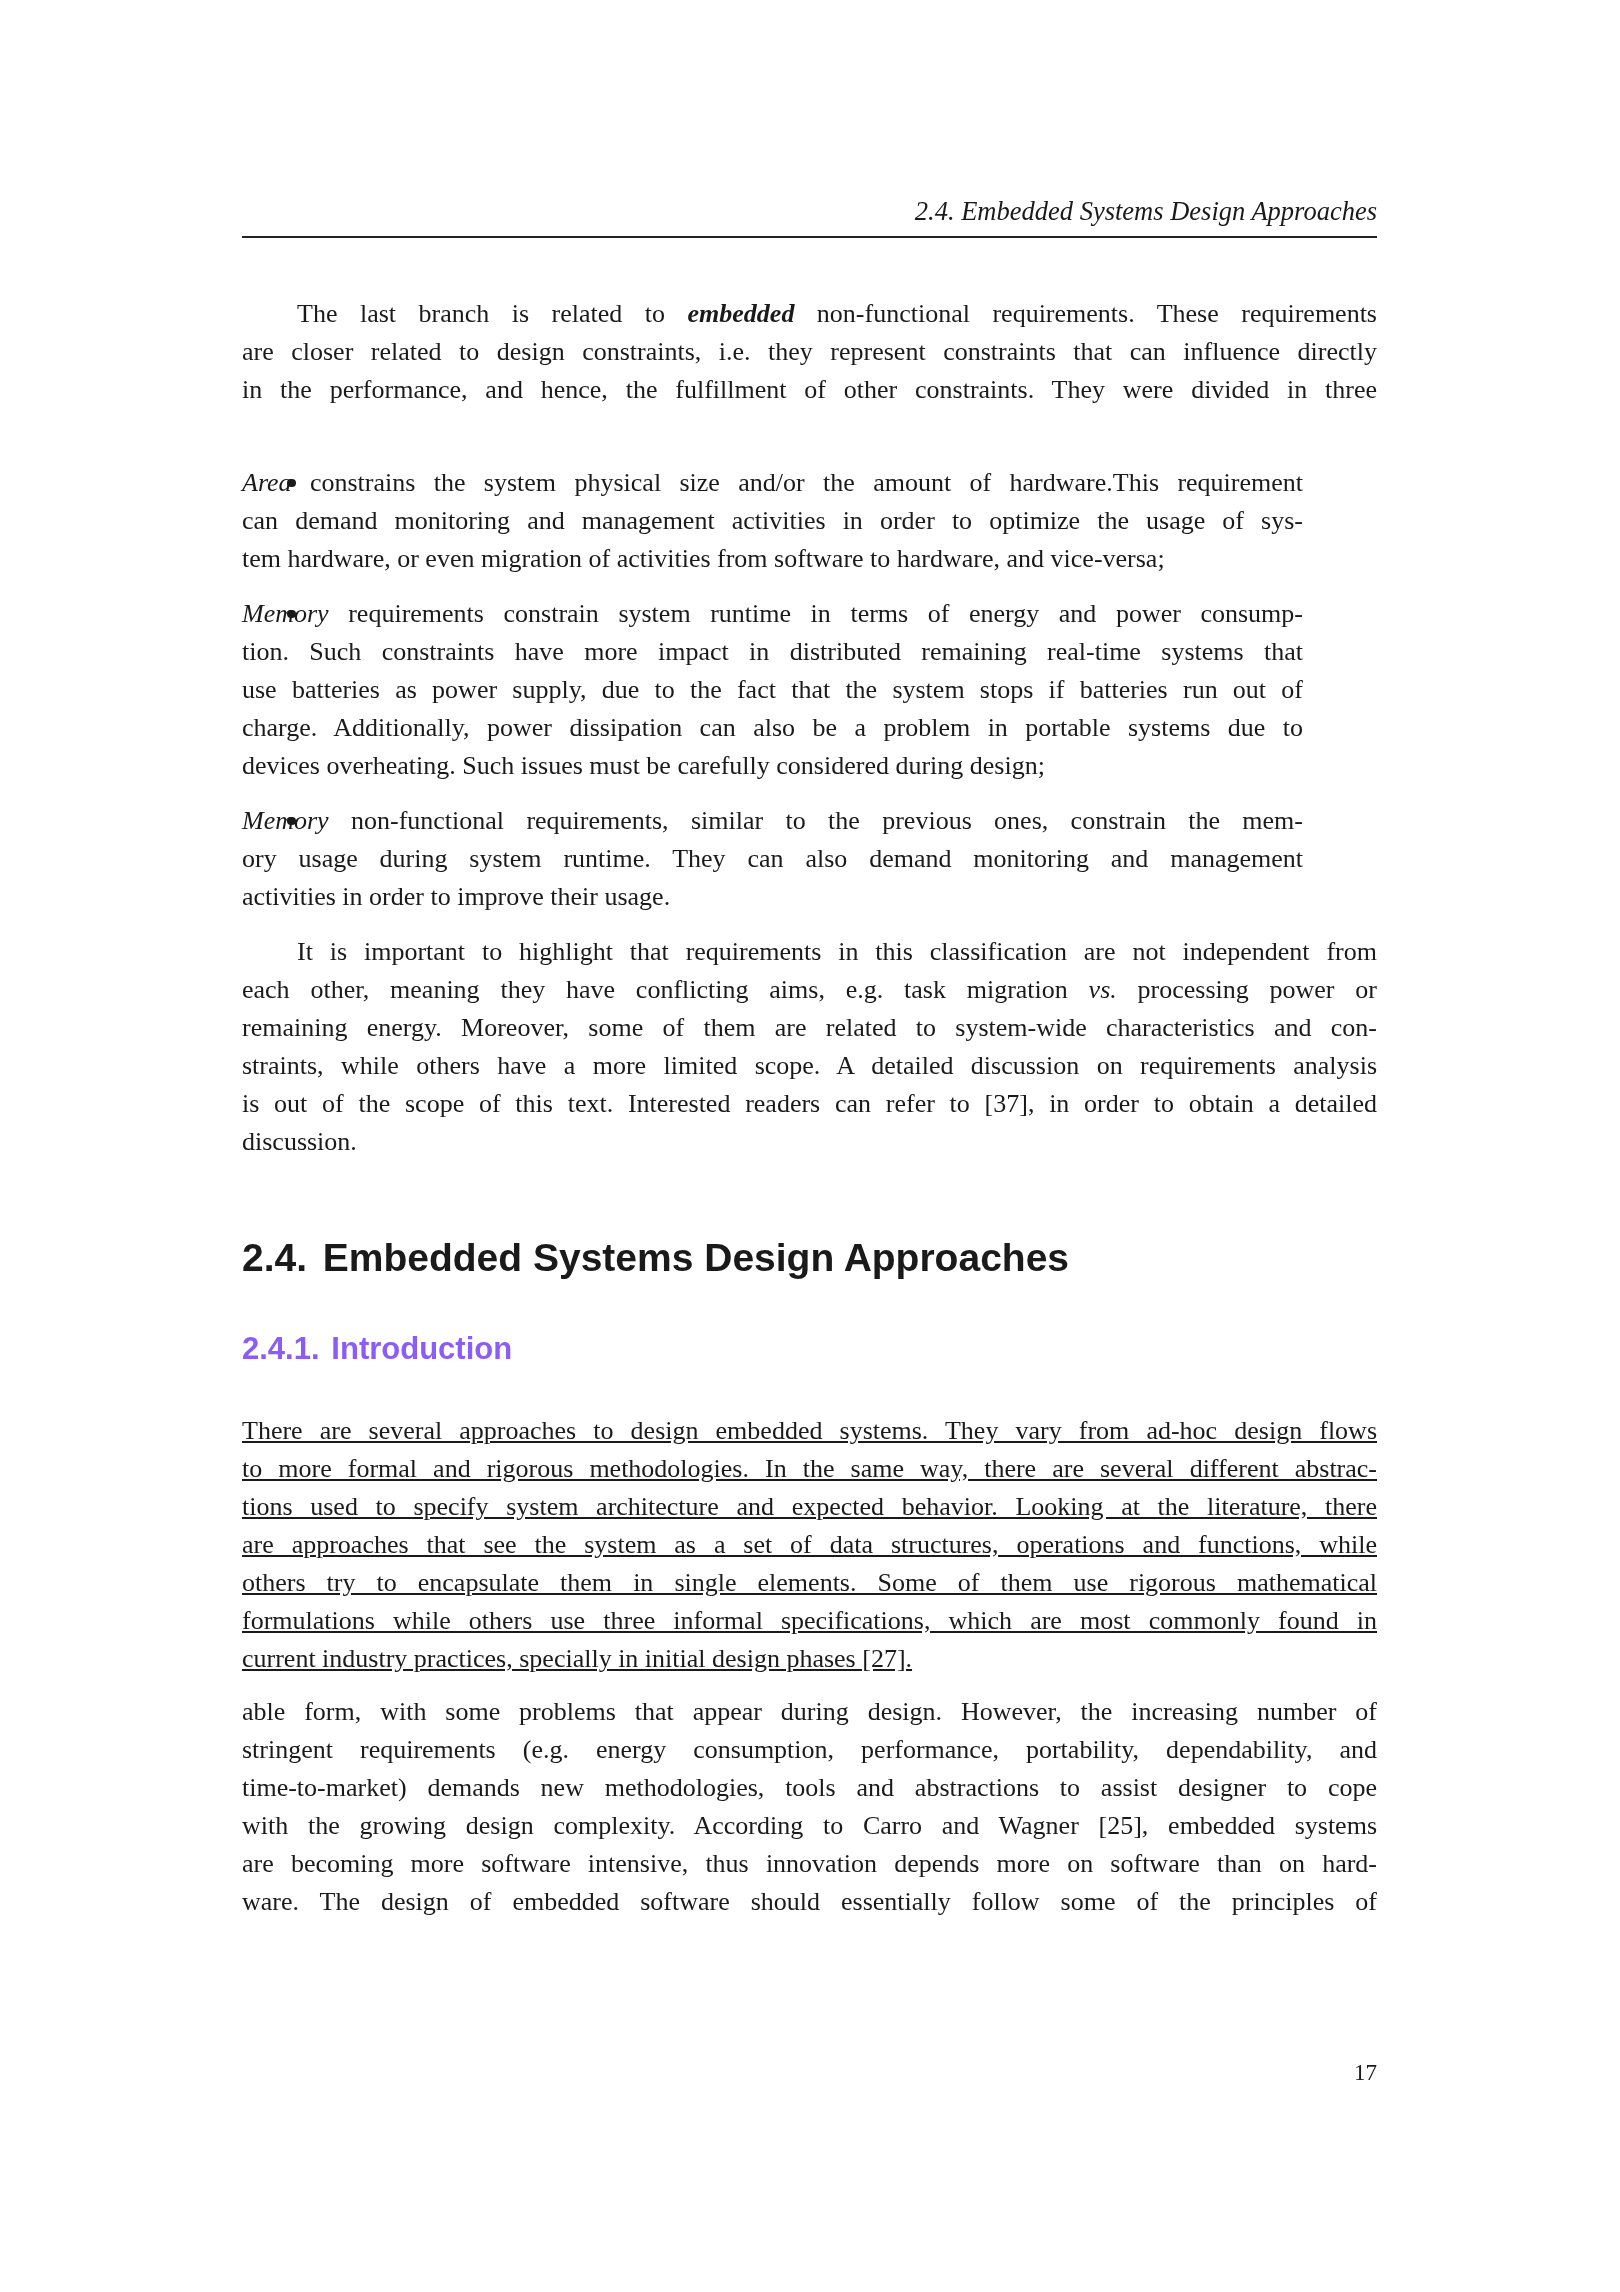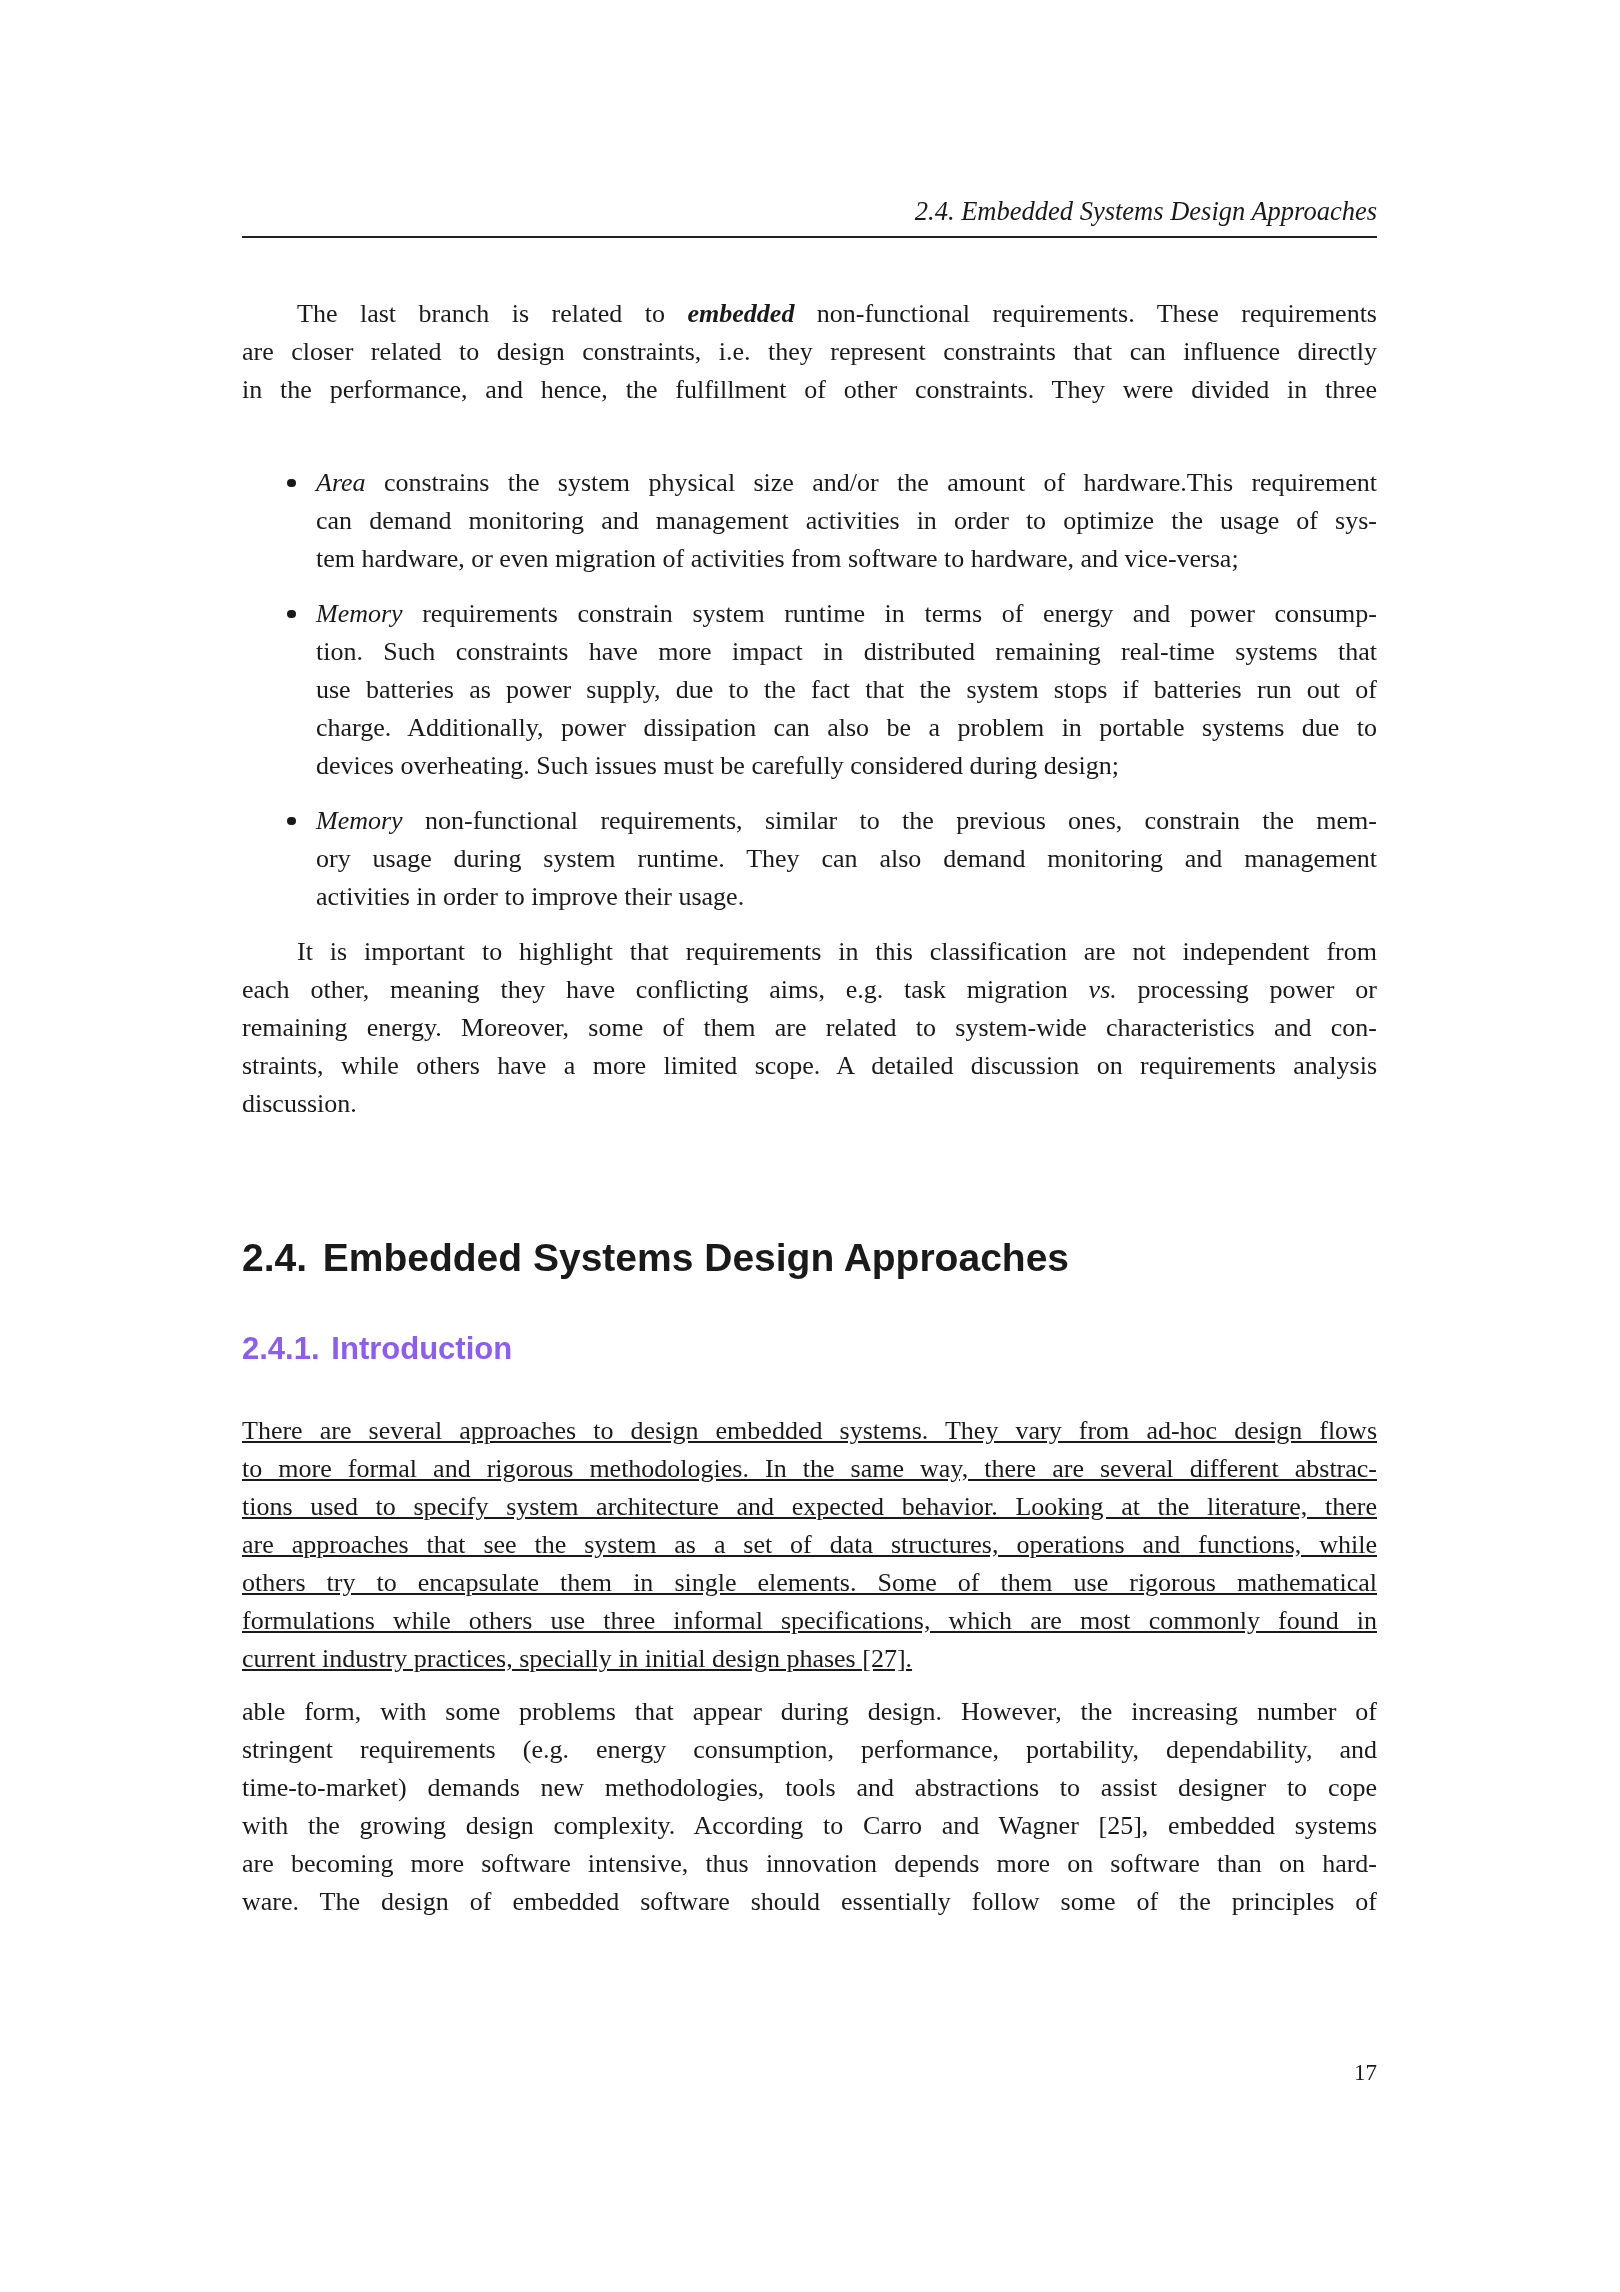--- a/index.html
+++ b/index.html
@@ -14,21 +14,21 @@
 
   .block { position: absolute; left: 242px; width: 1135px; font-size: 26px; }
   .line { display: block; height: 38px; line-height: 38px; white-space: nowrap;
           text-align: justify; text-align-last: justify; }
   .line.last { text-align-last: left; text-align: left; }
   .indent { padding-left: 55px; }
 
   .bullet-item { position: absolute; left: 242px; width: 1135px; font-size: 26px; }
   .bullet-item .dot { position: absolute; left: 45px; top: 14.7px; width: 8.8px; height: 8.8px;
     border-radius: 50%; background: #1a1a1a; }
-  .bullet-item .lines { margin-left: 74px; width: 1061px; }
+  .bullet-item .lines { width: 1061px; }
 
   .sec-heading { position: absolute; left: 242px; top: 1233px; font-family: "Liberation Sans", sans-serif;
     font-weight: bold; font-size: 39px; line-height: 49px; color: #1a1a1a; }
   .sec-heading .num { margin-right: 15.7px; }
   .subsec-heading { position: absolute; left: 242px; top: 1329px; font-family: "Liberation Sans", sans-serif;
     font-weight: bold; font-size: 31px; line-height: 39px; color: #8b5cf6; }
   .subsec-heading .num { margin-right: 11.8px; }
 
   .page-number { position: absolute; left: 1274px; width: 103px; top: 2055px; text-align: right;
     font-size: 23px; line-height: 35px; }
@@ -75,20 +75,21 @@
       <span class="line">ory usage during system runtime.  They can also demand monitoring and management</span>
       <span class="line last">activities in order to improve their usage.</span>
     </div>
   </div>
 
   <div class="block" style="top:933px;">
     <span class="line indent">It is important to highlight that requirements in this classification are not independent from</span>
     <span class="line"><span>each other, meaning they have conflicting aims, e.g.  task migration </span><em>vs.</em><span>  processing power or</span></span>
     <span class="line">remaining energy. Moreover, some of them are related to system-wide characteristics and con-</span>
     <span class="line">straints, while others have a more limited scope. A detailed discussion on requirements analysis</span>
+    <span class="line">is out of the scope of this text.  Interested readers can refer to [37], in order to obtain a detailed</span>
     <span class="line last">discussion.</span>
   </div>
 
   <div class="sec-heading">
     <span class="num">2.4.</span><span>Embedded Systems Design Approaches</span>
   </div>
 
   <div class="subsec-heading">
     <span class="num">2.4.1.</span><span>Introduction</span>
   </div>

